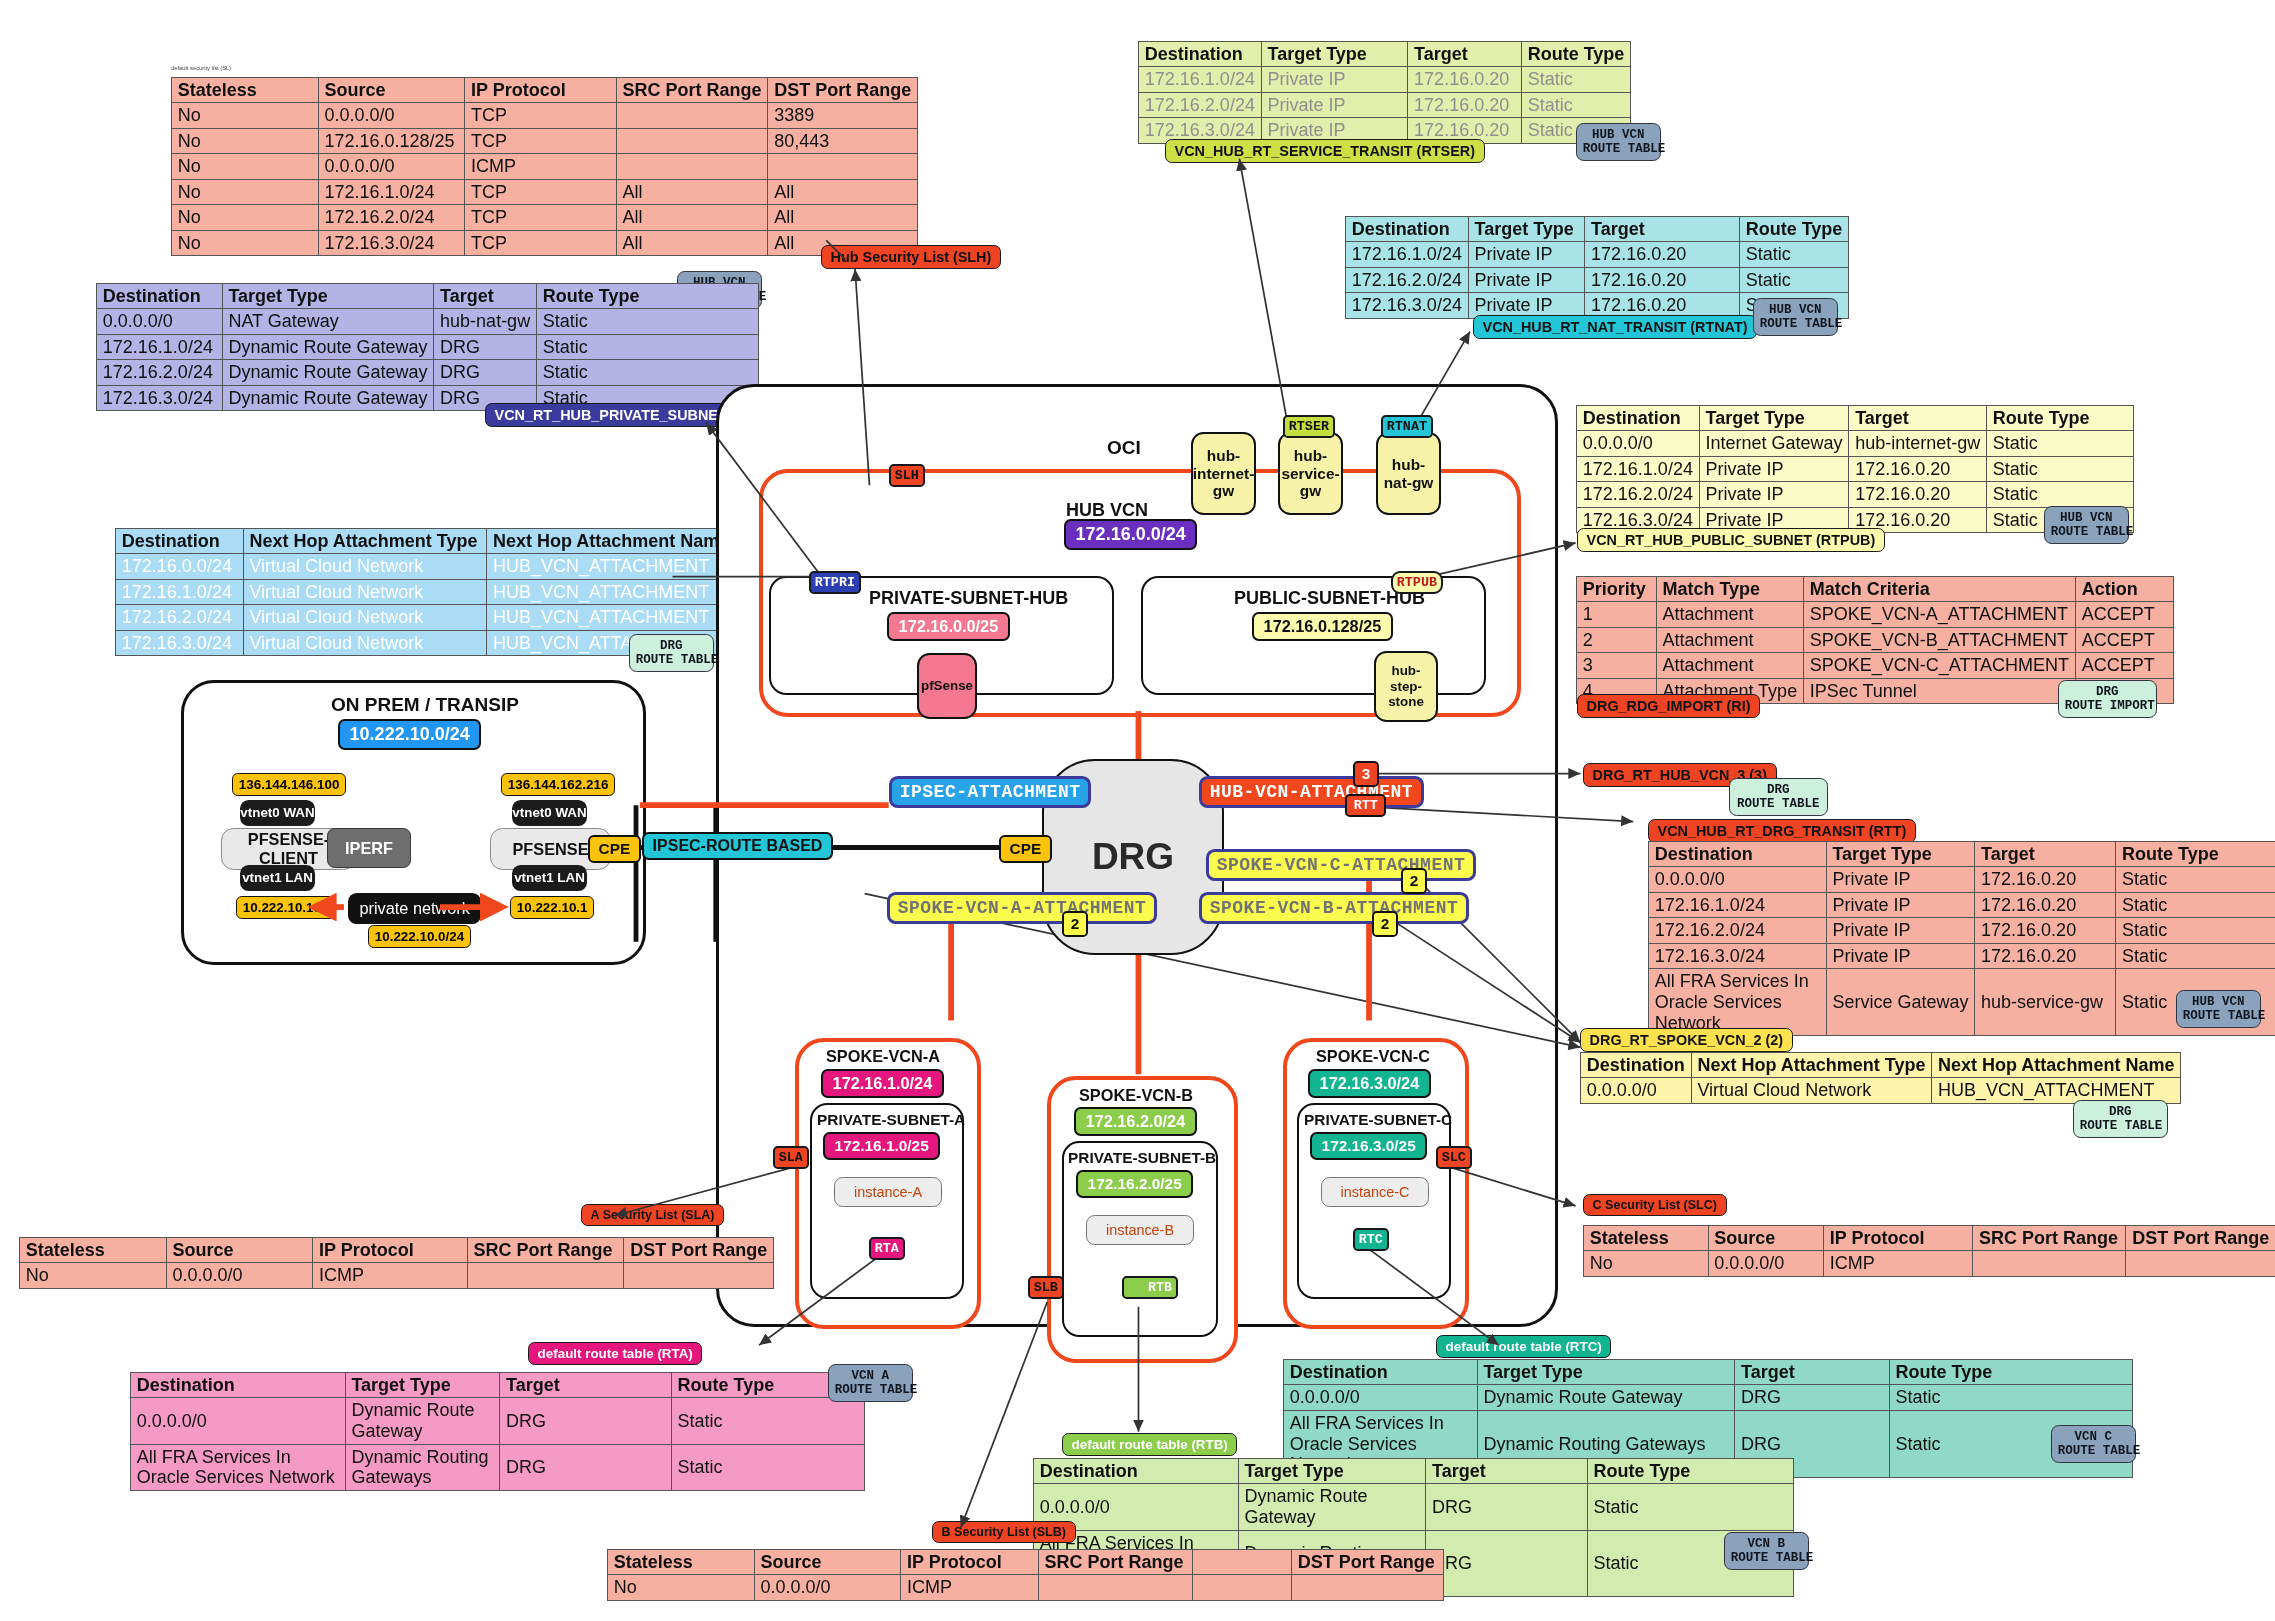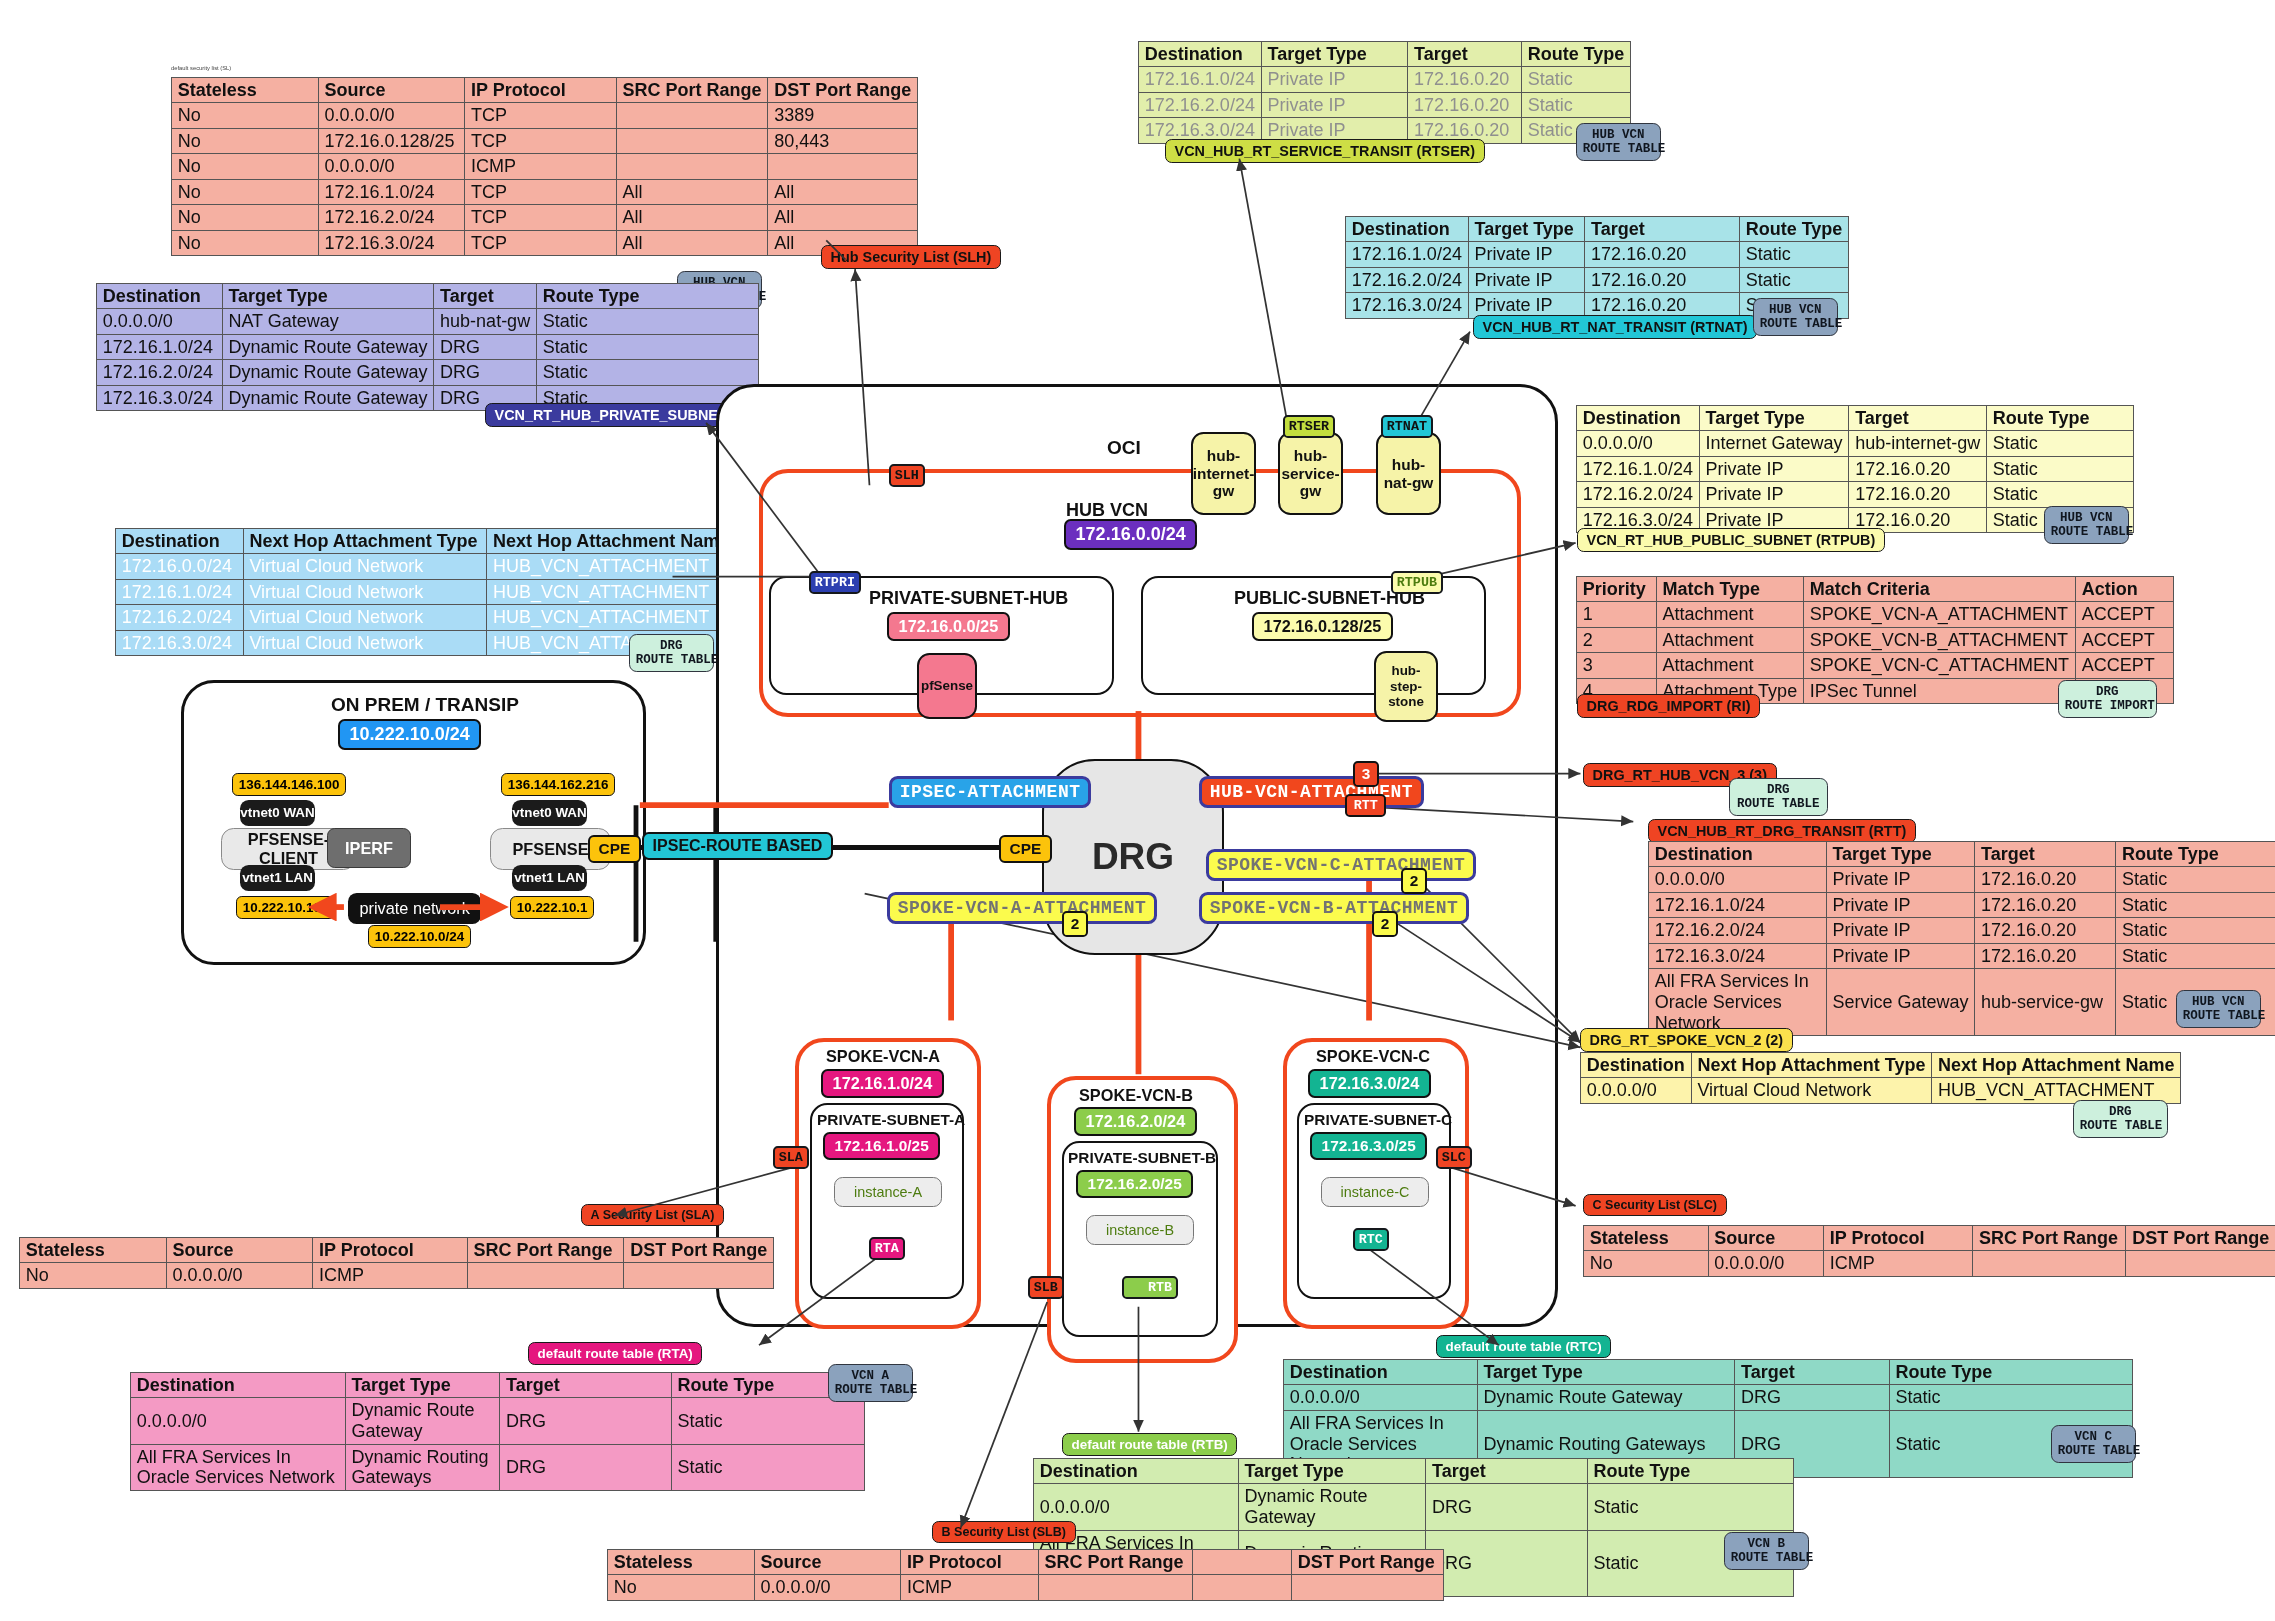--- a/index.html
+++ b/index.html
@@ -46,21 +46,21 @@
         text-align:center;line-height:1.15;padding:3.8px 5.8px;color:#10161f;}
   .chip-slate{background:#8ba2bd;}
   .chip-mint{background:#cdf0dd;}
 
   
   .tag{position:absolute;border:2.4px solid #15181c;border-radius:4.8px;
        font-family:"Liberation Mono",monospace;font-weight:bold;font-size:13.4px;
        text-align:center;padding:1.9px 3.8px;white-space:nowrap;z-index:30;}
   .t-red{background:#ef4423;color:#111;}
   .t-blue{background:#2c3fb0;color:#fff;}
-  .t-lyellow{background:#fbfbad;color:#4d7c0f;}
+  .t-lyellow{background:#fbfbad;color:#b91c1c;border-radius:9px;}
   .t-olive{background:#c3de3e;color:#111;}
   .t-cyan{background:#22c6d6;color:#111;}
   .t-pink{background:#e5177f;color:#fff;}
   .t-green{background:#8ccd4b;color:#fff;}
   .t-mint{background:#13b492;color:#fff;}
 
   
   .rrect{position:absolute;border:3.8px solid #111;border-radius:38px;background:#fff;}
   .vcnbox{position:absolute;border:4.8px solid #f1471d;border-radius:29px;background:#fff;}
   .subnet{position:absolute;border:2.4px solid #111;border-radius:17.3px;background:#fff;}
@@ -74,21 +74,21 @@
   .c-pink{background:#e5177f;color:#fff;}
   .c-green{background:#8ccd4b;color:#fff;}
   .c-mint{background:#13b492;color:#fff;}
   .c-blue{background:#2196f3;color:#fff;}
 
   .gw{position:absolute;background:#f6f3a8;border:2.9px solid #111;border-radius:12.5px;
       font-size:15.4px;font-weight:bold;text-align:center;display:flex;align-items:center;
       justify-content:center;line-height:1.15;color:#111;z-index:22;}
   .gw.pfs{background:#f4788f;font-size:13.4px;}
   .inst{position:absolute;background:#ededed;border:1.9px solid #777;border-radius:8.6px;
-        font-size:14.4px;text-align:center;padding:5.8px 0;color:#4d7c0f;}
+        font-size:14.4px;text-align:center;padding:5.8px 0;color:#c2410c;}
 
   .att{position:absolute;border:3.8px solid #3b3b9e;border-radius:8.6px;font-weight:bold;
        font-size:18px;font-family:"Liberation Mono",monospace;text-align:center;
        padding:2.9px 7.7px;white-space:nowrap;z-index:25;letter-spacing:0.5px;}
   .a-blue{background:#29a3e8;color:#fff;}
   .a-red{background:#f1471d;color:#fff;}
   .a-yellow{background:#fbfb4d;color:#737373;}
 
   .drg{position:absolute;background:#e6e6e6;border:2.9px solid #111;border-radius:53px;
        display:flex;align-items:center;justify-content:center;font-weight:bold;

